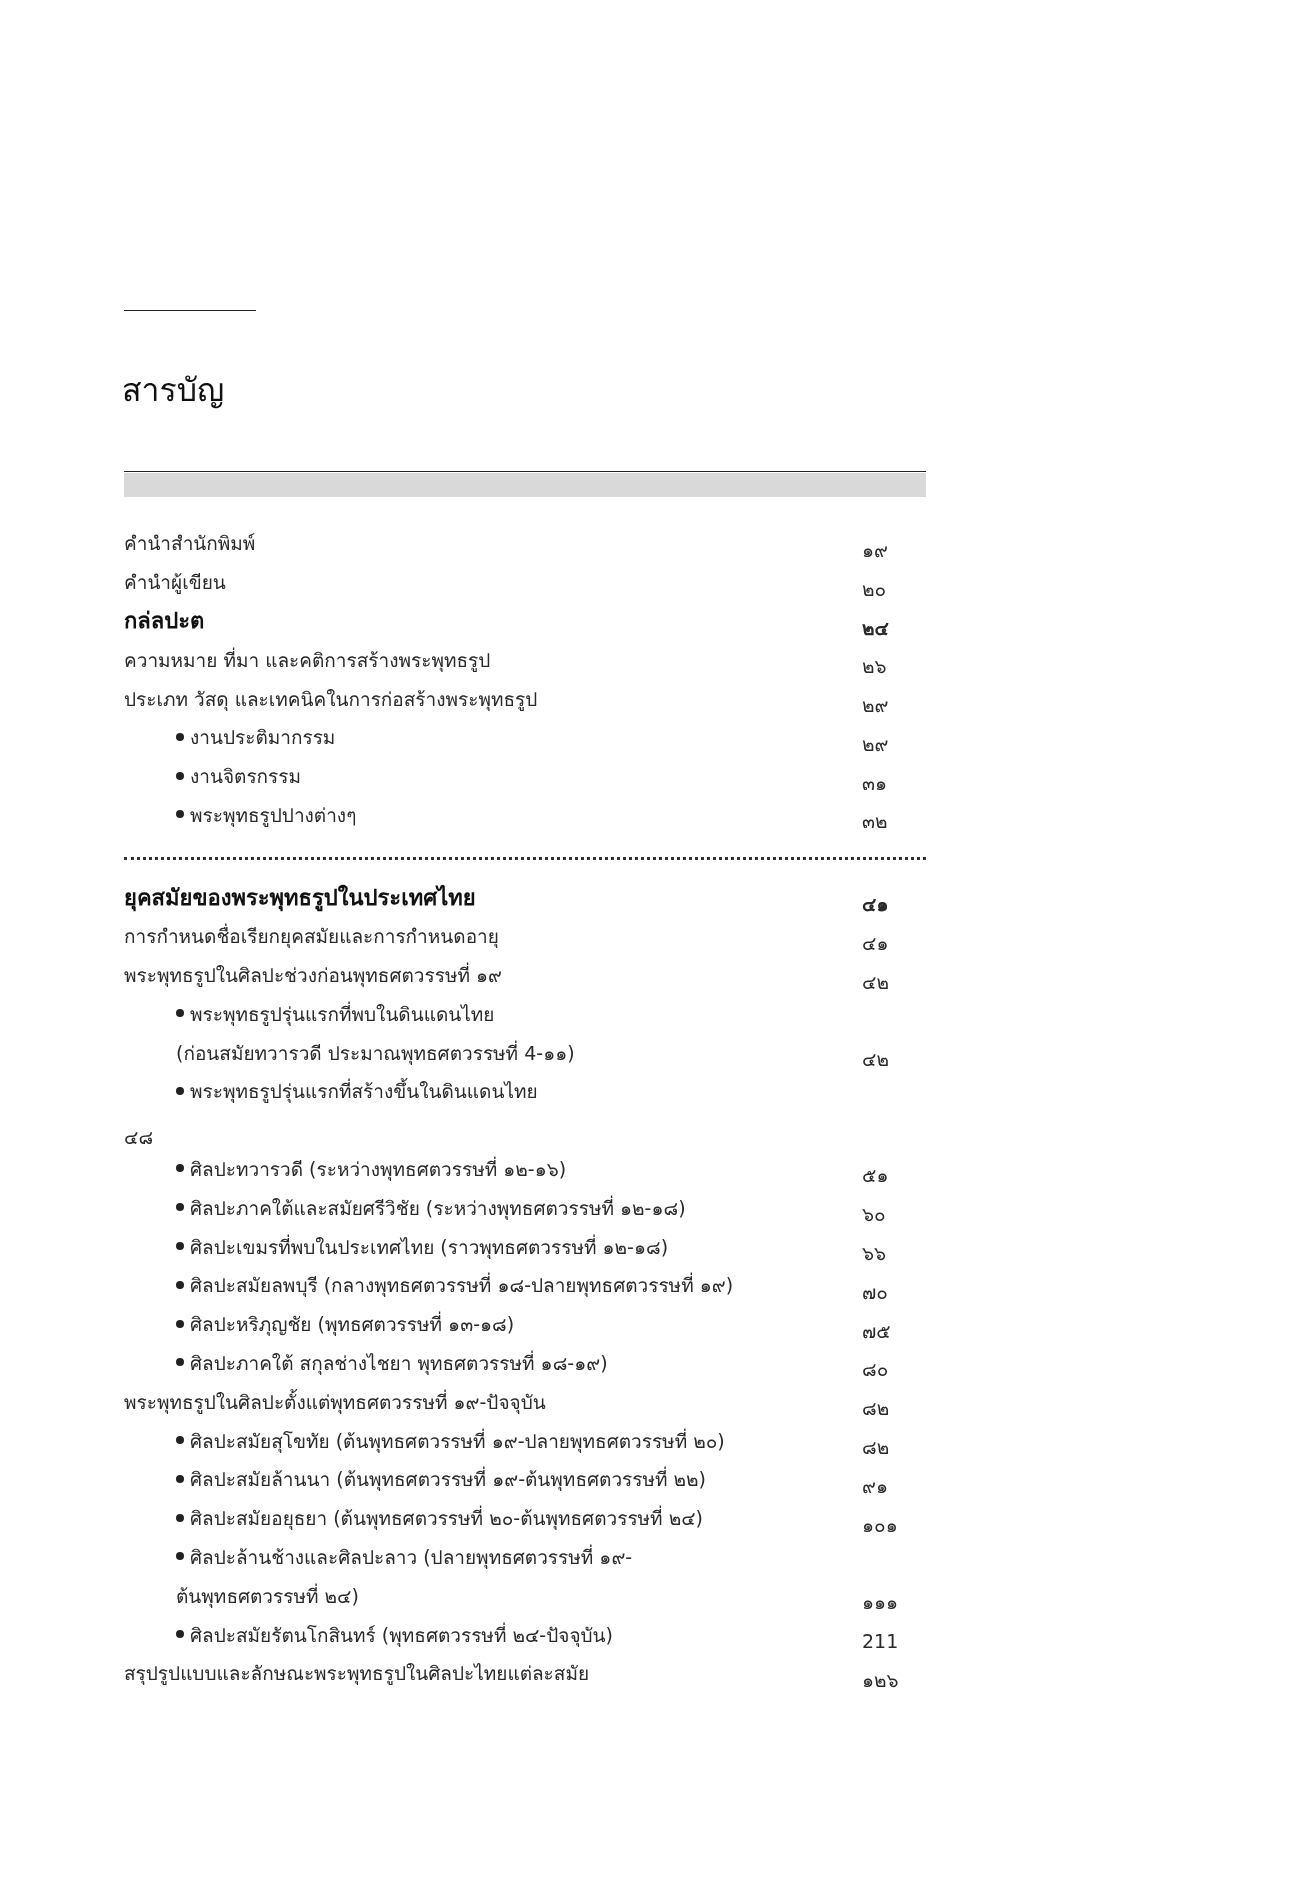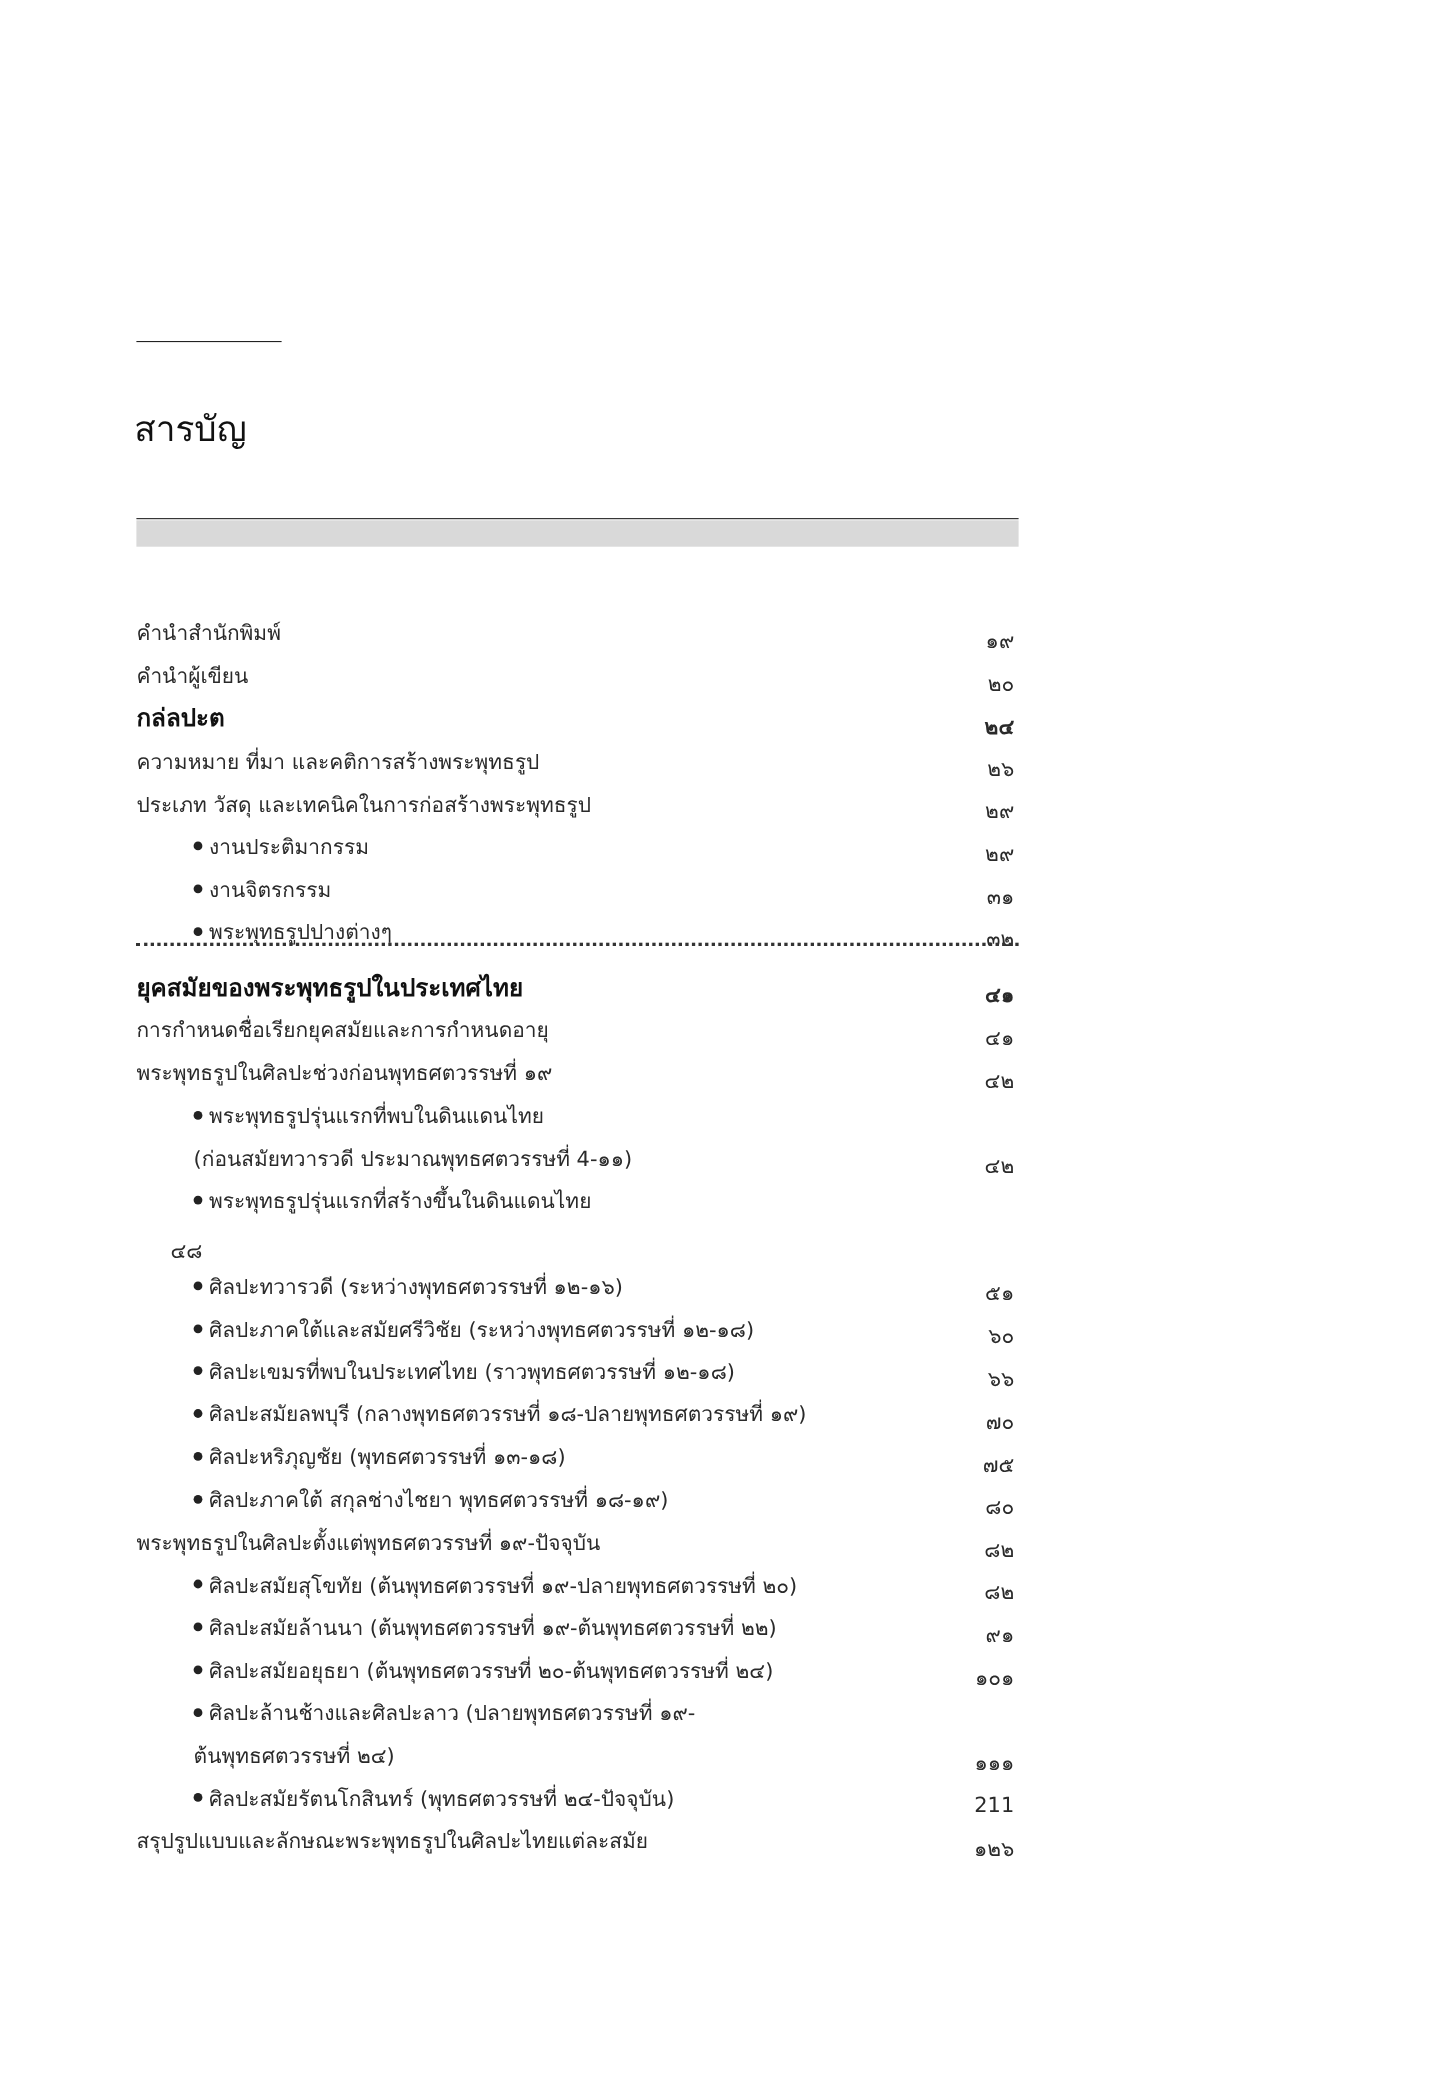--- a/index.html
+++ b/index.html
@@ -13,36 +13,36 @@
               border-top: 1.5px solid #222; }
   .bar { position: absolute; left: 124px; top: 473px; width: 802px; height: 24px;
          background: #d9d9d9; }
   .toc { position: absolute; left: 124px; width: 802px; margin: 0; padding: 0; list-style: none; }
   .row { position: relative; height: 38.8px; display: flex; align-items: center;
          justify-content: space-between; font-size: 19px; color: #2a2a2a; }
   .row .label { white-space: nowrap; }
   .row.indent .label { padding-left: 52px; }
   .row.bold .label { font-weight: bold; font-size: 22px; color: #111; }
   .row.bold .page { font-weight: bold; }
-  .row .page { min-width: 60px; text-align: right; padding-right: 4px; white-space: nowrap; margin-top: 13px; }
+  .row .page { min-width: 60px; padding-right: 4px; white-space: nowrap; margin-top: 13px; }
   .bullet { display: inline-block; width: 8px; height: 8px; border-radius: 50%;
             background: #222; margin-right: 6px; vertical-align: middle; position: relative; top: -2px; }
   .dotted { position: absolute; left: 124px; top: 857px; width: 802px; height: 0;
             border-top: 3px dotted #333; }
 </style>
 </head>
 <body>
 
 <div>
   <div class="short-rule"></div>
   <h1 class="title">สารบัญ</h1>
   <div class="bar-line"></div>
   <div class="bar"></div>
 
-  <ul class="toc" id="toc1" style="top:556px;">
+  <ul class="toc" id="toc1" style="top:524px;">
       <li class="row">
         <span class="label"><span>คำนำสำนักพิมพ์</span></span>
         <span class="page">๑๙</span>
       </li>
       <li class="row">
         <span class="label"><span>คำนำผู้เขียน</span></span>
         <span class="page">๒๐</span>
       </li>
       <li class="row bold">
         <span class="label"><span>กล่ลปะต</span></span>

